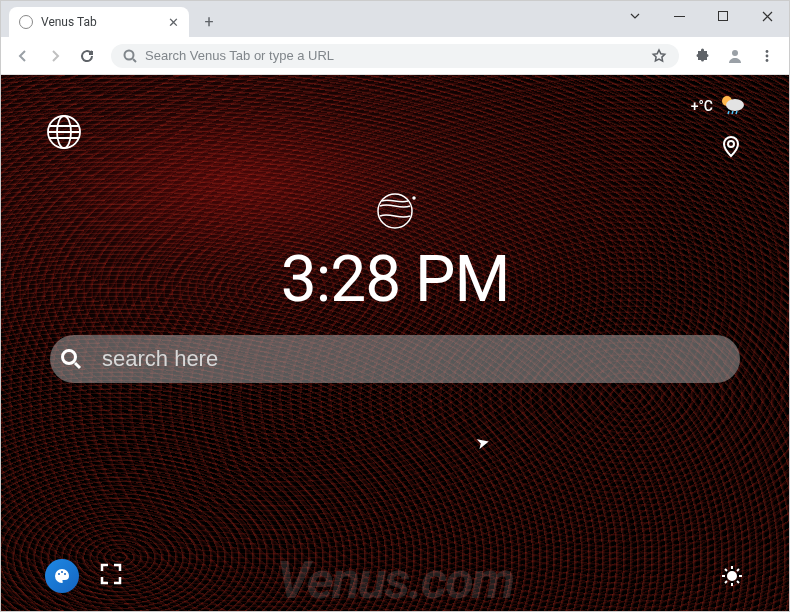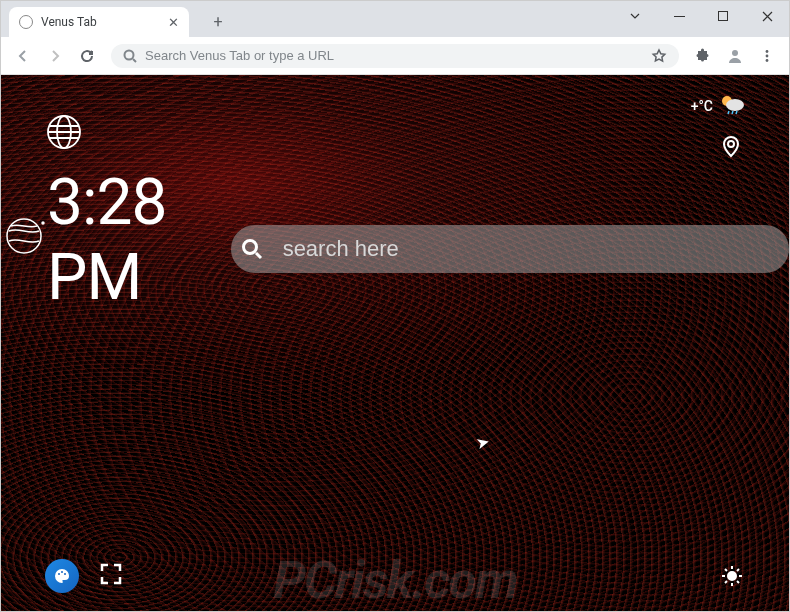--- a/index.html
+++ b/index.html
@@ -18,21 +18,20 @@
   flex-direction: column;
   border: 1px solid #ccc;
 }
 .titlebar {
   height: 36px;
   background: #dee1e6;
   display: flex;
   align-items: flex-end;
   position: relative;
   padding-left: 8px;
-  gap: 9px;
 }
 .tab {
   background: #fff;
   height: 30px;
   min-width: 180px;
   border-radius: 8px 8px 0 0;
   display: flex;
   align-items: center;
   padding: 0 10px;
   font-size: 12px;
@@ -155,25 +154,25 @@
 .weather {
   display: flex;
   align-items: center;
   gap: 6px;
   font-size: 14px;
   font-weight: 500;
 }
 .location-icon { width: 28px; height: 28px; }
 .center-block {
   position: absolute;
-  top: 90px;
+  top: 113px;
   left: 0;
   right: 0;
   display: flex;
-  flex-direction: row;
+  flex-direction: column;
   align-items: center;
 }
 .planet-logo {
   width: 46px;
   height: 46px;
   margin-bottom: 8px;
 }
 .clock {
   color: #fff;
   font-size: 64px;
@@ -396,15 +395,15 @@
 
     <div class="bottom-right">
       <div class="brightness-icon">
         <svg width="26" height="26" fill="none" stroke="#fff" stroke-width="2">
             <circle cx="13" cy="13" r="4" fill="#fff"></circle>
             <path d="M13 3v3M13 20v3M3 13h3M20 13h3M6 6l2 2M18 18l2 2M20 6l-2 2M8 18l-2 2"></path>
           </svg>
       </div>
     </div>
 
-    <div class="watermark">PCrisk.com</div>
+    <div class="watermark">Venus.com</div>
   </div>
 </div>
 
 </body></html>

